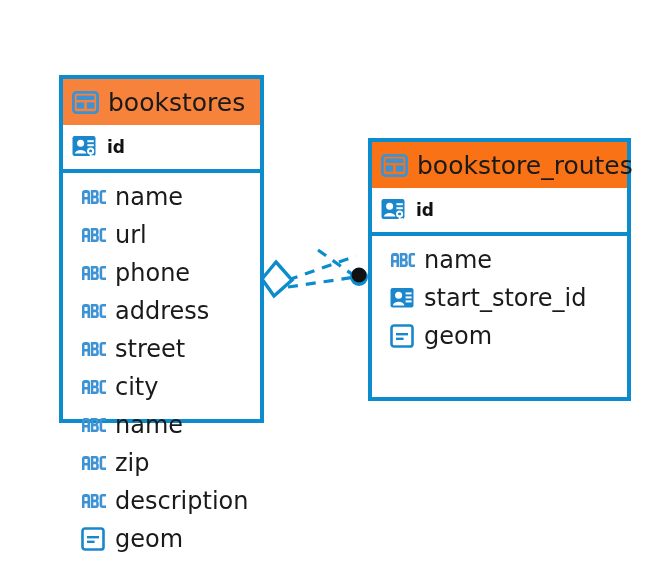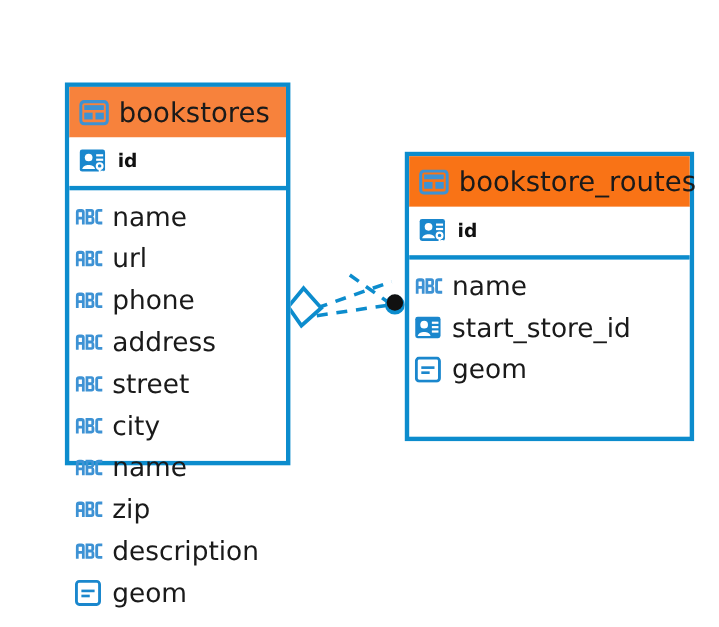--- a/index.html
+++ b/index.html
@@ -63,21 +63,21 @@
   }
 
   .field-list {
     padding: 5px 0 6px 0;
   }
   .field-row {
     display: flex;
     align-items: center;
     box-sizing: border-box;
     height: 38px;
-    padding: 0 8px 0 5px;
+    padding: 0 8px 0 18px;
     gap: 8px;
   }
   .field-label {
     font-size: 24px;
     color: #1a1a1a;
     line-height: 1;
     white-space: nowrap;
   }
 
   

